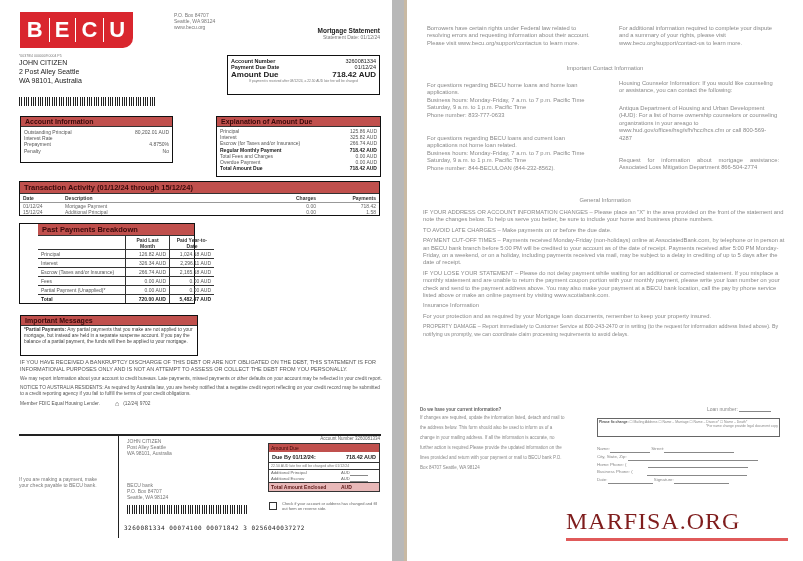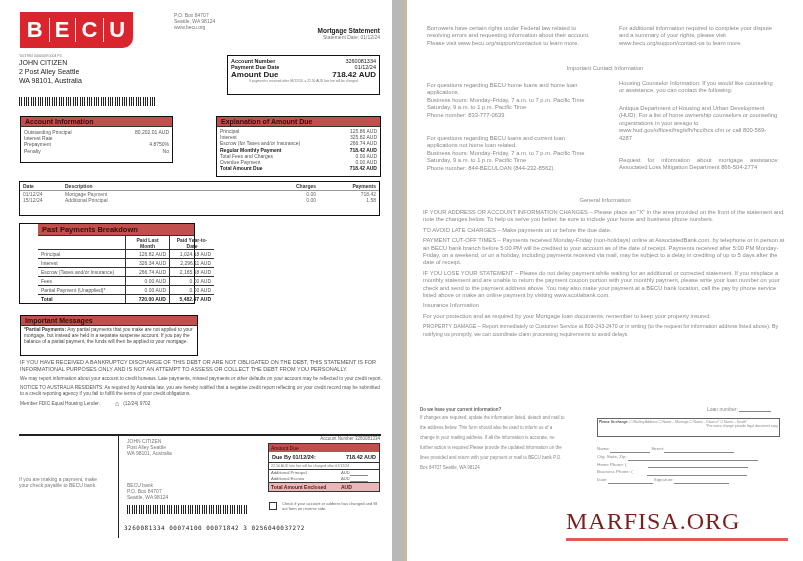--- a/index.html
+++ b/index.html
@@ -118,20 +118,21 @@
           <span>0.00 AUD</span>
         </div>
       <div class="row b">
           <span>Total Amount  Due</span>
           <span>718.42 AUD</span>
         </div>
     </div>
   </div>
 
   <div class="abs box" style="left:19px;top:181px;width:361px;height:35px;">
+    <div class="hdr" style="font-size:7.5px;">Transaction Activity (01/12/24 through 15/12/24)</div>
     <div style="display:grid;grid-template-columns:42px 1fr 60px 60px;font-size:5px;padding:1px 3px;border-bottom:0.5px solid #999;font-weight:bold;color:#333;">
       <span>Date</span>
         <span>Description</span>
         <span style="text-align:right">Charges</span>
         <span style="text-align:right">Payments</span>
     </div>
     <div style="display:grid;grid-template-columns:42px 1fr 60px 60px;font-size:5px;padding:0 3px;color:#666;line-height:6px;">
       <span>01/12/24</span>
         <span>Mortgage Payment</span>
         <span style="text-align:right">0.00</span>

